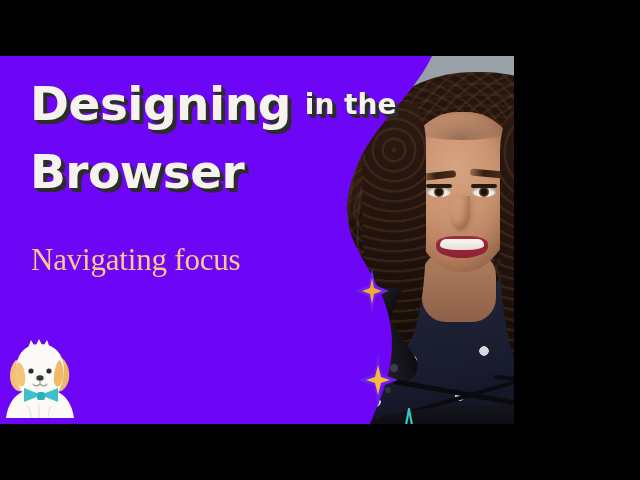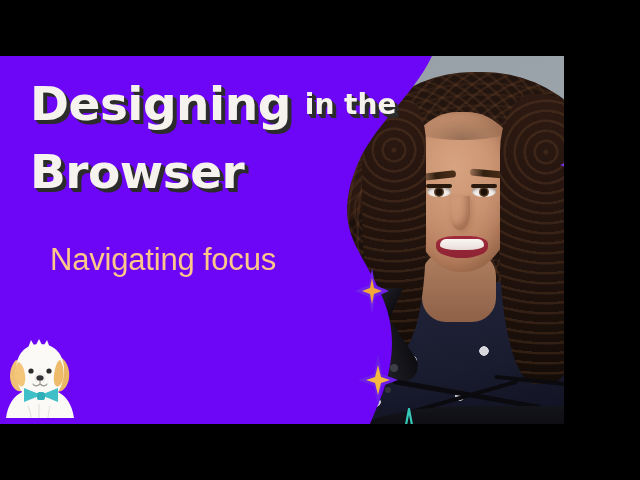--- a/index.html
+++ b/index.html
@@ -8,21 +8,21 @@
     background: #000;
   }
   body {
     width: 640px;
     height: 480px;
     overflow: hidden;
     font-family: "DejaVu Sans", sans-serif;
   }
   #stage {
     position: relative;
-    width: 564px;
+    width: 514px;
     height: 480px;
     background: #be185d;
     overflow: hidden;
   }
 
   
   .letterbox {
     position: absolute;
     left: 0;
     width: 640px;
@@ -358,24 +358,23 @@
     line-height: 1;
     text-align: right;
   }
 
   #subtitle {
     position: absolute;
     left: 31px;
     top: 186px;
     font-size: 31px;
     color: #fbc88a;
-    font-family: Liberation Sans, sans-serif;
+    font-family: Liberation Serif, serif;
     white-space: nowrap;
     letter-spacing: -0.2px;
-    margin-left: 19px;
   }
 
   
   #dog-logo {
     position: absolute;
     left: 4px;
     top: 282px;
     width: 74px;
     height: 80px;
     z-index: 55;

